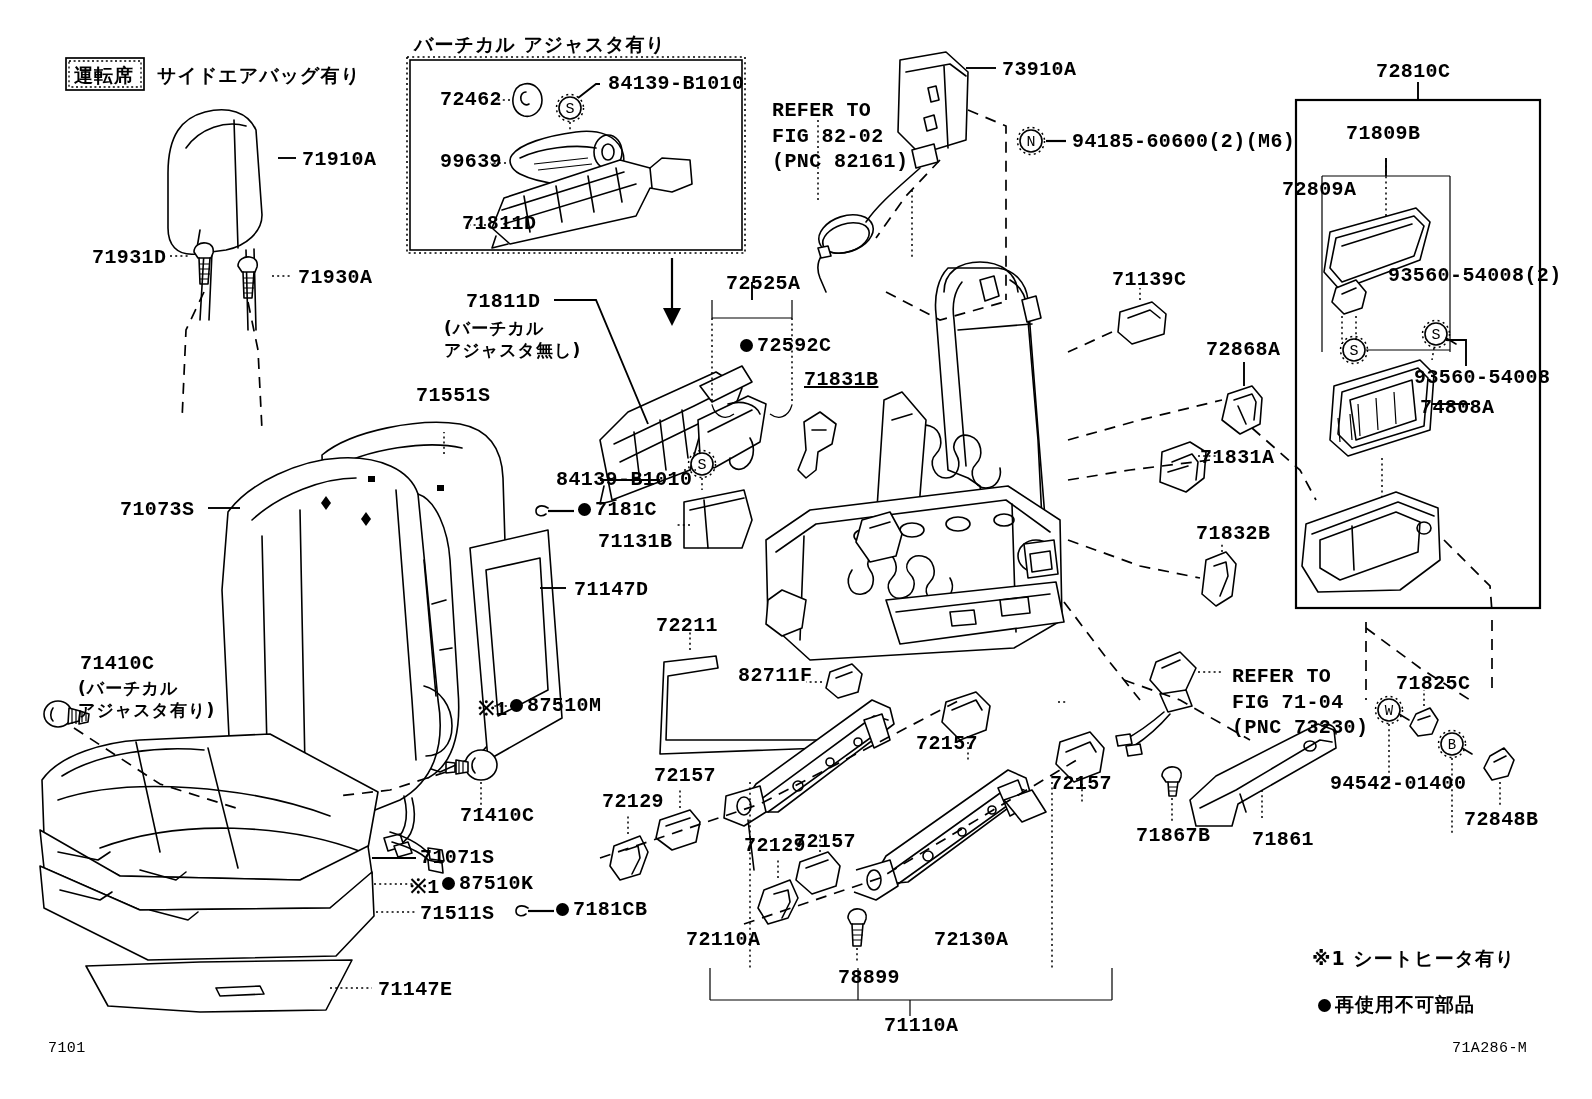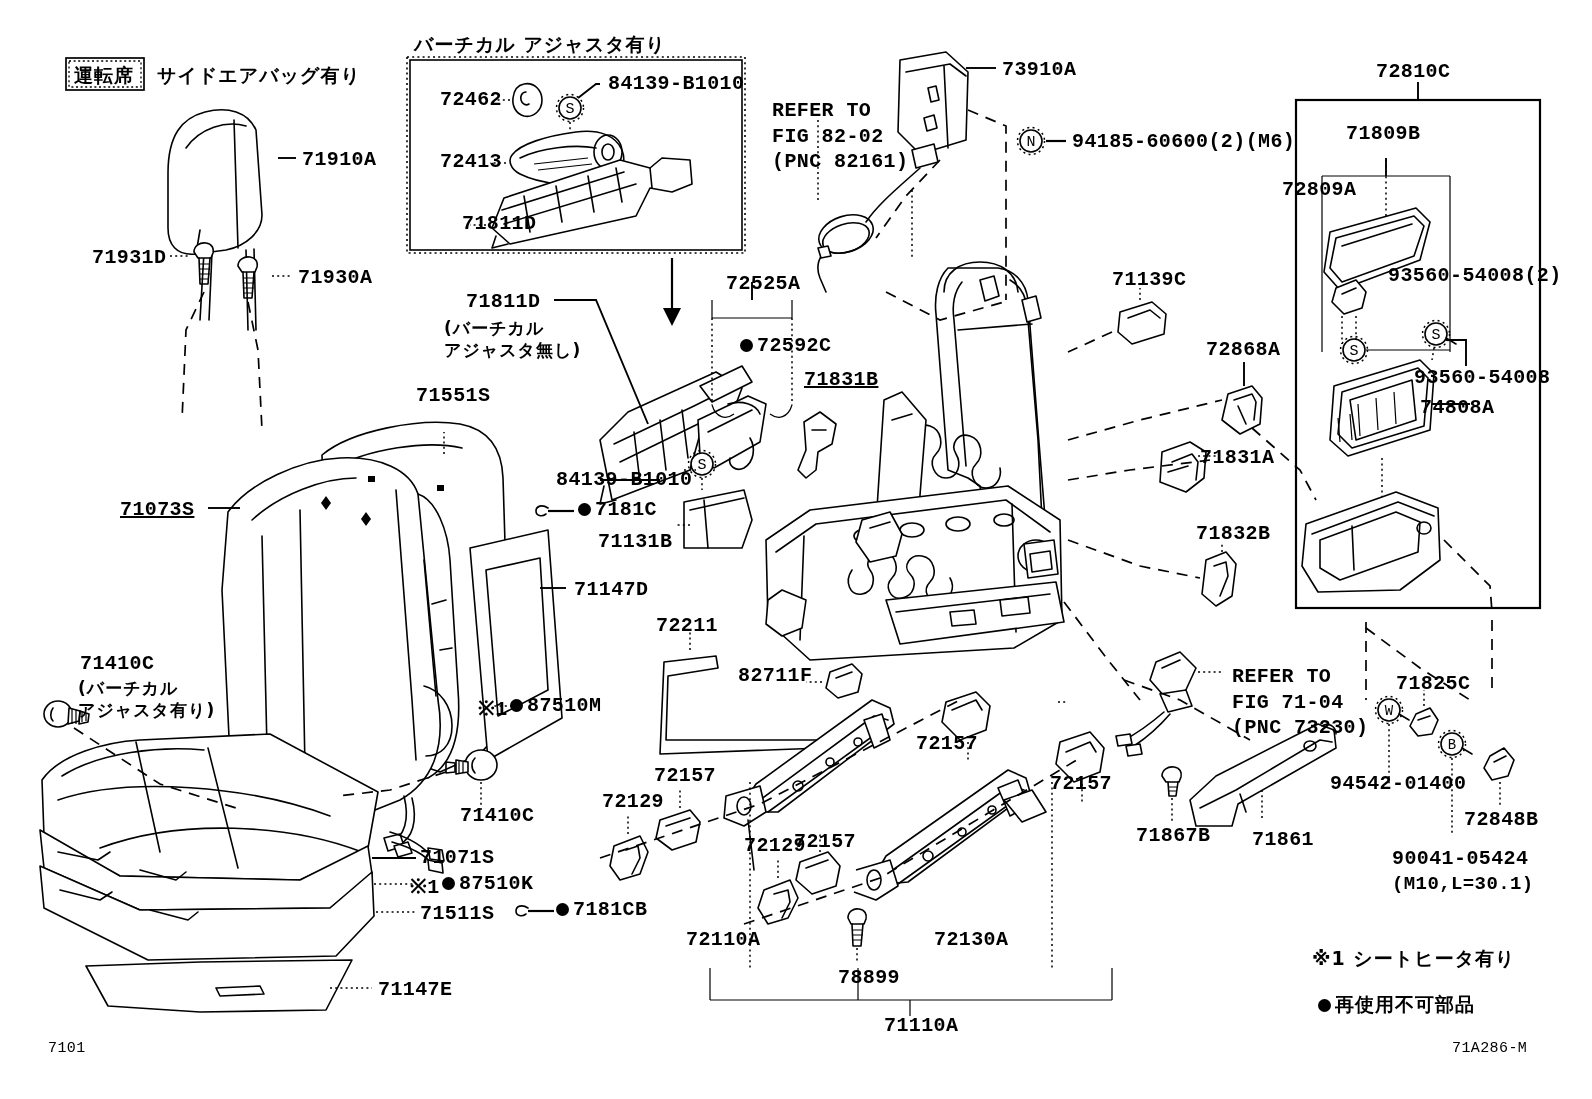--- a/index.html
+++ b/index.html
@@ -532,28 +532,28 @@
   <path class="lead" d="M1058 702 L1066 702"></path>
   <path class="lead" d="M512 706 L494 706"></path>
 </svg>
 
 <div class="lbl jp" style="left:74px;top:63px;">運転席</div>
 <div class="lbl jp" style="left:157px;top:63px;">サイドエアバッグ有り</div>
 
 <div class="lbl jp" style="left:414px;top:32px;">バーチカル アジャスタ有り</div>
 <div class="lbl pn" style="left:440px;top:88px;">72462</div>
 <div class="lbl pn" style="left:608px;top:72px;">84139-B1010</div>
-<div class="lbl pn" style="left:440px;top:150px;">72413</div>
+<div class="lbl pn" style="left:440px;top:150px;">99639</div>
 <div class="lbl pn" style="left:462px;top:212px;">71811D</div>
 
 <div class="lbl pn" style="left:302px;top:148px;">71910A</div>
 <div class="lbl pn" style="left:92px;top:246px;">71931D</div>
 <div class="lbl pn" style="left:298px;top:266px;">71930A</div>
 <div class="lbl pn" style="left:416px;top:384px;">71551S</div>
-<div class="lbl pn" style="left:120px;top:498px;text-decoration:underline;">71073S</div>
+<div class="lbl pn" style="left:120px;top:498px;">71073S</div>
 <div class="lbl pn" style="left:574px;top:578px;">71147D</div>
 <div class="lbl pn" style="left:478px;top:694px;">※1</div>
 <div class="lbl pn" style="left:510px;top:694px;"><span class="dot"></span><span>87510M</span></div>
 
 <div class="lbl pn" style="left:80px;top:652px;">71410C</div>
 <div class="lbl jp-s multiline" style="left:78px;top:678px;">
   <div>(バーチカル</div>
   <div>アジャスタ有り)</div>
 </div>
 <div class="lbl pn" style="left:460px;top:804px;">71410C</div>
@@ -605,24 +605,20 @@
 <div class="lbl pn multiline" style="left:1232px;top:664px;">
   <div>REFER TO</div>
   <div>FIG 71-04</div>
   <div>(PNC 73230)</div>
 </div>
 <div class="lbl pn" style="left:1136px;top:824px;">71867B</div>
 <div class="lbl pn" style="left:1252px;top:828px;">71861</div>
 <div class="lbl pn" style="left:1330px;top:772px;">94542-01400</div>
 <div class="lbl pn" style="left:1396px;top:672px;">71825C</div>
 <div class="lbl pn" style="left:1464px;top:808px;">72848B</div>
-<div class="lbl pn multiline" style="left:1392px;top:846px;">
-  <div>90041-05424</div>
-  <div class="pn-s">(M10,L=30.1)</div>
-</div>
 
 <div class="lbl pn" style="left:1376px;top:60px;">72810C</div>
 <div class="lbl pn" style="left:1346px;top:122px;">71809B</div>
 <div class="lbl pn" style="left:1282px;top:178px;">72809A</div>
 <div class="lbl pn" style="left:1388px;top:264px;">93560-54008(2)</div>
 <div class="lbl pn" style="left:1414px;top:366px;">93560-54008</div>
 <div class="lbl pn" style="left:1420px;top:396px;">74808A</div>
 
 <div class="lbl jp" style="left:1312px;top:946px;">※1 シートヒータ有り</div>
 <div class="lbl jp" style="left:1318px;top:992px;"><span class="dot"></span><span style="">再使用不可部品</span></div>

